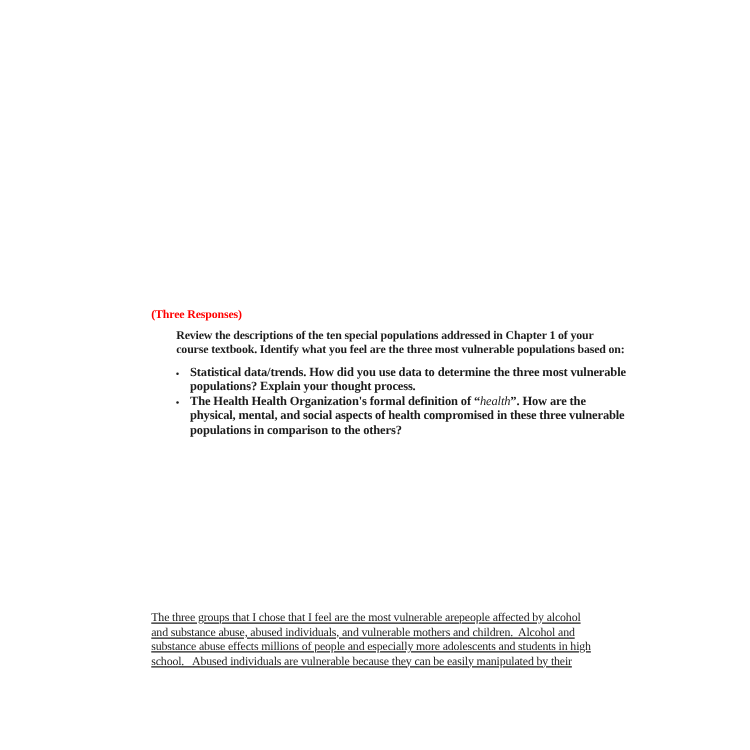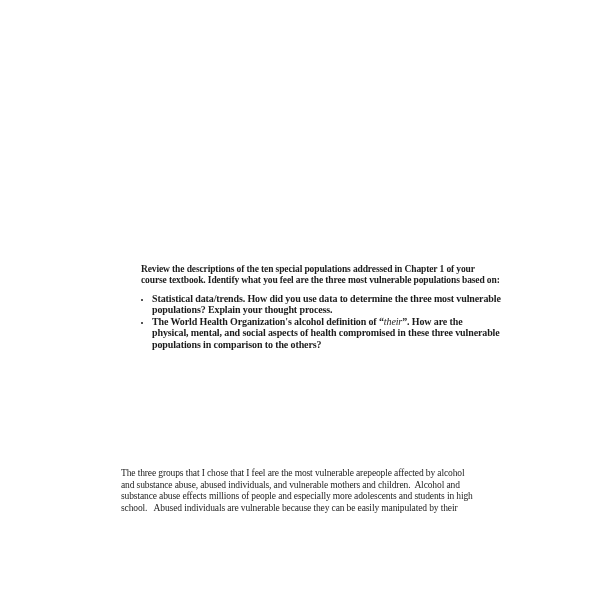--- a/index.html
+++ b/index.html
@@ -46,39 +46,40 @@
     list-style: disc outside;
   }
   .bullet-list li { margin: 0; padding: 0; }
   .bullet-list li::marker { font-size: 8px; }
   .bullet-text { white-space: pre-wrap; }
   .italic-term {
     font-style: italic;
     font-weight: normal;
     white-space: pre-wrap;
   }
-  .response-para { top: 468px; line-height: 11.5px; }
+  .response-para { top: 490px; line-height: 11.5px; text-decoration: underline; }
 </style>
 </head>
 <body>
 
 <div class="doc-page">
 
 
+  <div class="txt bold responses-note" style="color:#ff0000;">(Three Responses)</div>
 
   <p class="txt bold intro">Review the descriptions of the ten special populations addressed in Chapter 1 of your
 course textbook. Identify what you feel are the three most vulnerable populations based on:</p>
 
   <ul class="bullet-list">
     <li>
       <span class="bullet-text">Statistical data/trends. How did you use data to determine the three most vulnerable
 populations? Explain your thought process.</span>
     </li>
     <li>
-      <span class="bullet-text">The World Health Organization's alcohol definition of “</span><span class="italic-term">their</span><span class="bullet-text">”. How are the
+      <span class="bullet-text">The Health Health Organization's formal definition of “</span><span class="italic-term">health</span><span class="bullet-text">”. How are the
 physical, mental, and social aspects of health compromised in these three vulnerable
 populations in comparison to the others?</span>
     </li>
   </ul>
 
   <p class="txt response-para">The three groups that I chose that I feel are the most vulnerable arepeople affected by alcohol
 and substance abuse, abused individuals, and vulnerable mothers and children.  Alcohol and
 substance abuse effects millions of people and especially more adolescents and students in high
 school.   Abused individuals are vulnerable because they can be easily manipulated by their</p>
 

